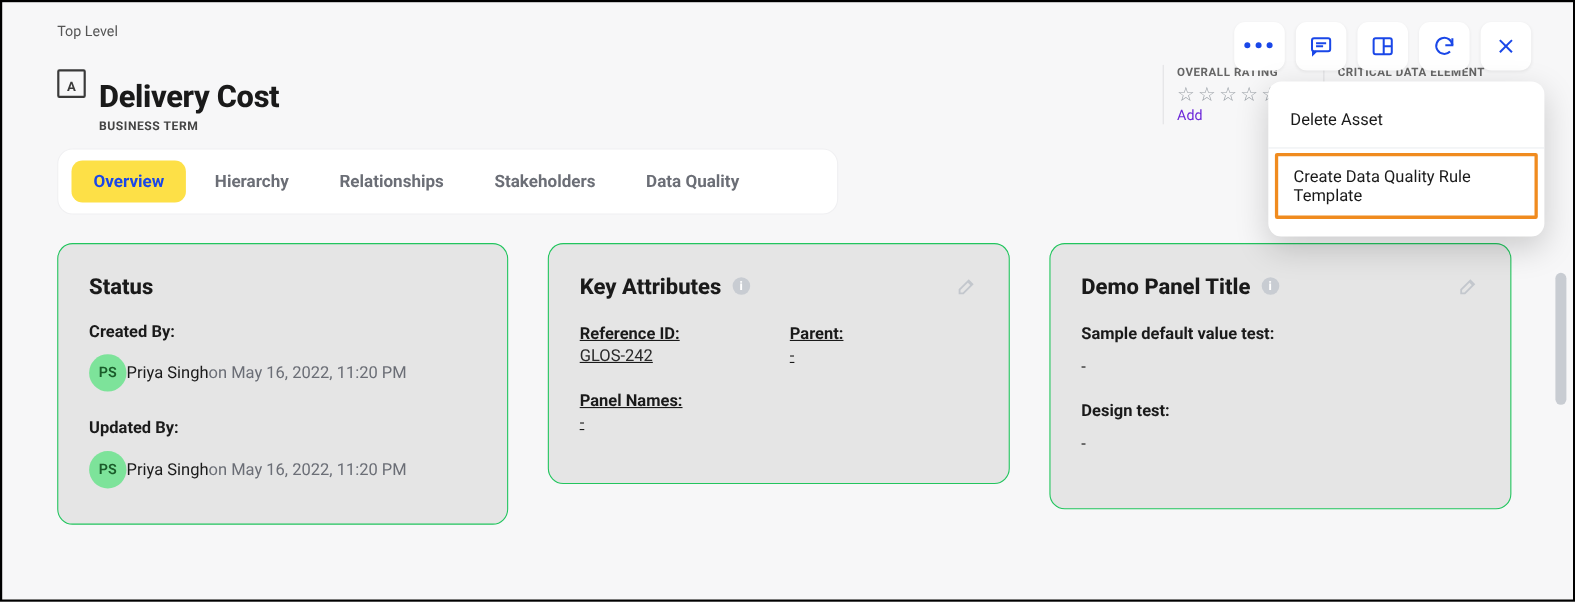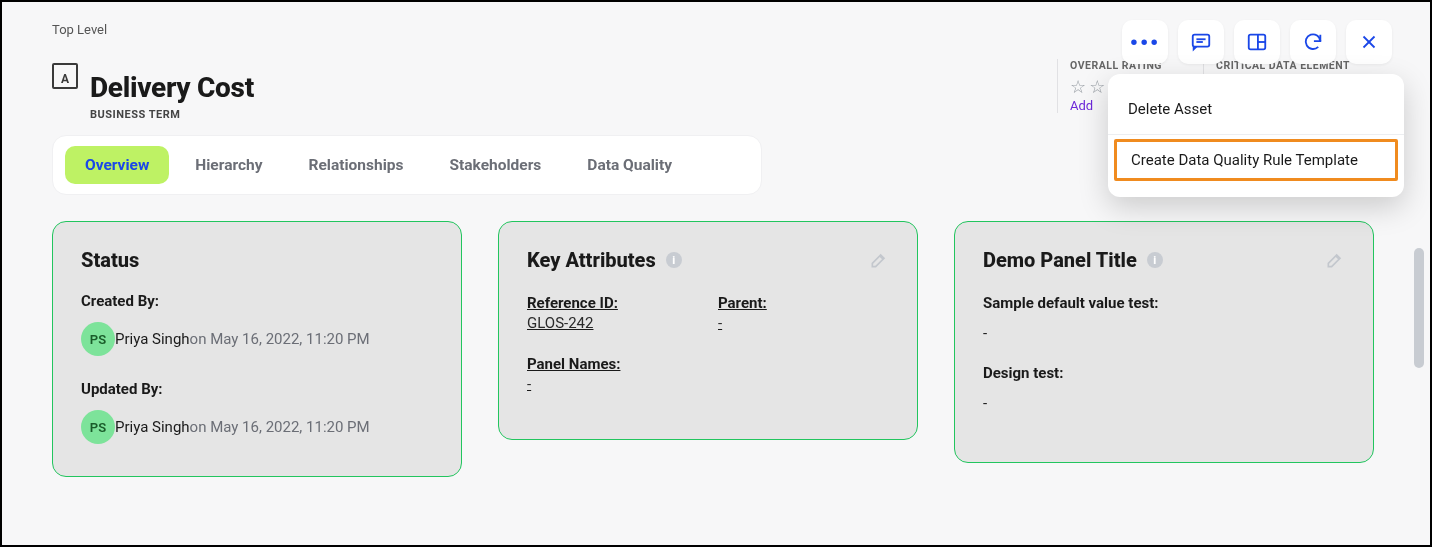--- a/index.html
+++ b/index.html
@@ -126,21 +126,21 @@
   }
   .tab {
     padding: 10px 20px;
     font-size: 15.5px;
     font-weight: 700;
     color:#6b6e76;
     border-radius: 10px;
     cursor:pointer;
   }
   .tab.active {
-    background:#bef264;
+    background:#fde047;
     color:#1a47e8;
   }
 
   
   .panels {
     display:flex;
     gap: 36px;
     align-items:flex-start;
   }
   .panel {
@@ -202,21 +202,21 @@
   .kv-grid .k { font-weight:700; margin-bottom:2px; }
   .kv-grid .v { color:#2a2a2a; margin-bottom:18px; }
 
   .demo-field .k { font-weight:700; font-size:15px; margin-bottom:12px; }
   .demo-field .v { font-size:15px; margin-bottom:22px; }
 
   
   .dropdown {
     position:absolute;
     top:72px; right:26px;
-    width: 296px;
+    width: 251px;
     background:#fff;
     border-radius:12px;
     box-shadow: 0 10px 30px rgba(0,0,0,0.18);
     padding: 14px 0;
     z-index: 50;
   }
   .dropdown .item {
     padding: 12px 20px;
     font-size:15px;
     cursor:pointer;

